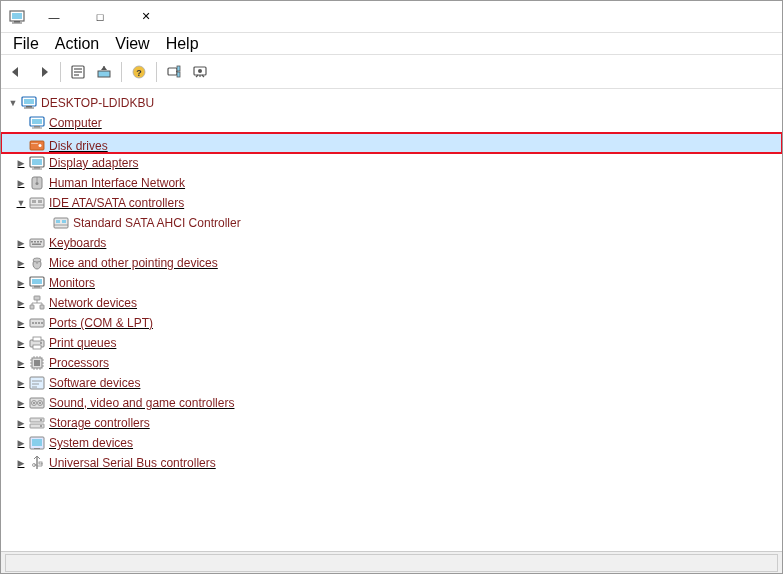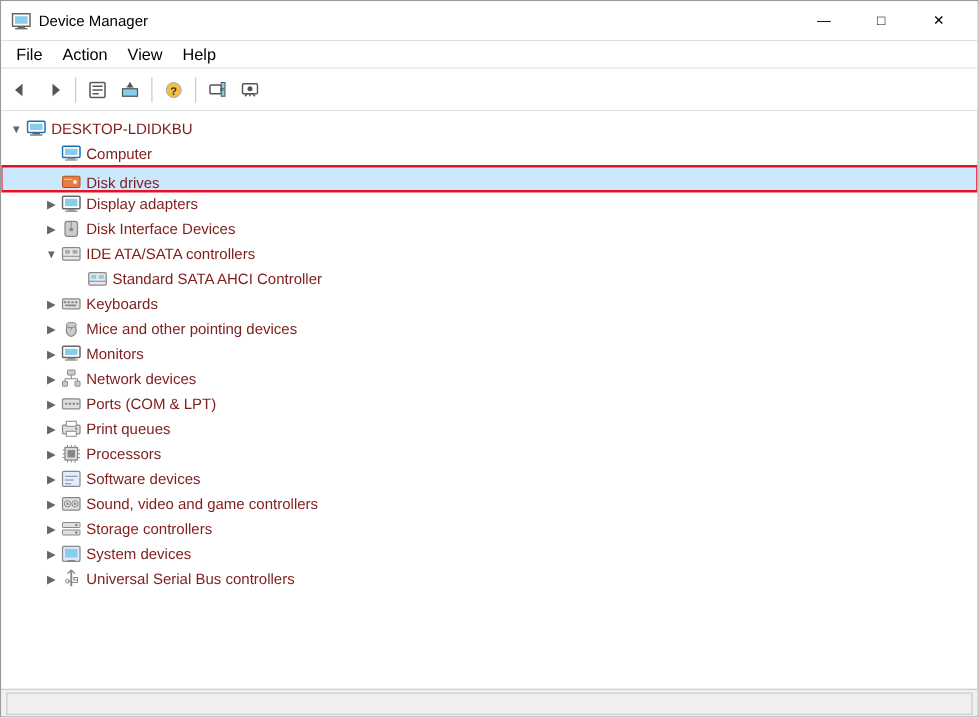--- a/index.html
+++ b/index.html
@@ -68,21 +68,21 @@
       display: flex;
       align-items: center;
       padding: 0 4px;
       background: #ffffff;
       border-bottom: 1px solid #e0e0e0;
       flex-shrink: 0;
     }
     .menu-item {
       padding: 2px 8px;
       cursor: pointer;
-      font-size: 13px;
+      font-size: 16px;
       color: #000;
       height: 100%;
       display: flex;
       align-items: center;
     }
 
     
     .toolbar {
       height: 34px;
       display: flex;
@@ -163,22 +163,22 @@
       justify-content: center;
     }
 
     .tree-label {
       font-size: 12px;
       color: #7f1d1d;
     }
 
     
     .indent-0 { padding-left: 4px; }
-    .indent-1 { padding-left: 32px; }
-    .indent-2 { padding-left: 53px; }
+    .indent-1 { padding-left: 12px; text-decoration: underline; }
+    .indent-2 { padding-left: 36px; }
 
     
     .status-bar {
       height: 22px;
       background: #f0f0f0;
       border-top: 1px solid #ccc;
       display: flex;
       align-items: center;
       padding: 0 4px;
       flex-shrink: 0;
@@ -204,21 +204,20 @@
 
   <div class="title-bar">
     <div class="title-bar-icon">
       <svg width="16" height="16" viewBox="0 0 16 16">
         <rect x="1" y="2" width="14" height="10" fill="none" stroke="#666" stroke-width="1.2"></rect>
         <rect x="3" y="4" width="10" height="6" fill="#87ceeb"></rect>
         <rect x="5" y="12" width="6" height="1.5" fill="#666"></rect>
         <rect x="3" y="13.5" width="10" height="1" fill="#666"></rect>
       </svg>
     </div>
-    <span class="title-bar-text">Device Manager</span>
     <div class="title-bar-controls">
       <button class="title-btn">—</button>
       <button class="title-btn">□</button>
       <button class="title-btn close">✕</button>
     </div>
   </div>
 
   <div class="menu-bar">
     <div class="menu-item">File</div>
     <div class="menu-item">Action</div>
@@ -344,21 +343,21 @@
 
       <div class="tree-item indent-1">
         <div class="expand-btn">▶</div>
         <div class="tree-icon">
           <svg width="16" height="16" viewBox="0 0 16 16">
             <rect x="3" y="2" width="10" height="12" fill="#ccc" stroke="#888" stroke-width="1" rx="2"></rect>
             <line x1="8" y1="2" x2="8" y2="7" stroke="#888" stroke-width="0.8"></line>
             <circle cx="8" cy="8.5" r="1.5" fill="#888"></circle>
           </svg>
         </div>
-        <span class="tree-label">Disk Interface Devices</span>
+        <span class="tree-label">Human Interface Network</span>
       </div>
 
       <div class="tree-item indent-1">
         <div class="expand-btn">▼</div>
         <div class="tree-icon">
           <svg width="16" height="16" viewBox="0 0 16 16">
             <rect x="1" y="3" width="14" height="10" fill="#e8e8e8" stroke="#888" stroke-width="1" rx="1"></rect>
             <rect x="3" y="5" width="4" height="3" fill="#aaa"></rect>
             <rect x="9" y="5" width="4" height="3" fill="#aaa"></rect>
             <line x1="1" y1="10" x2="15" y2="10" stroke="#888" stroke-width="0.8"></line>

